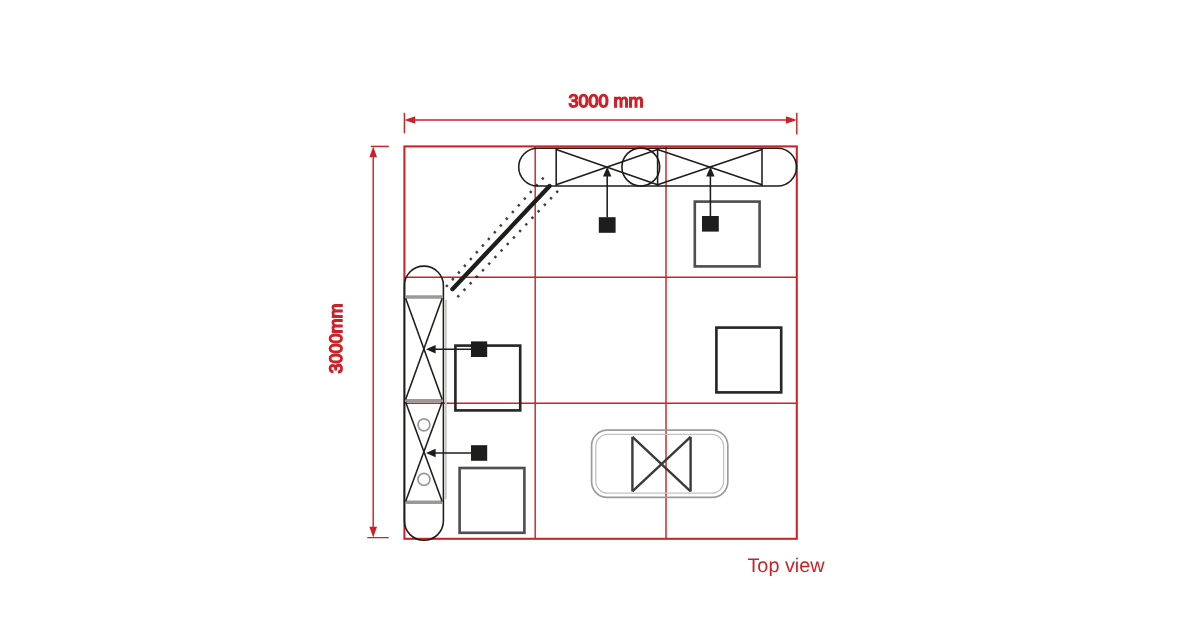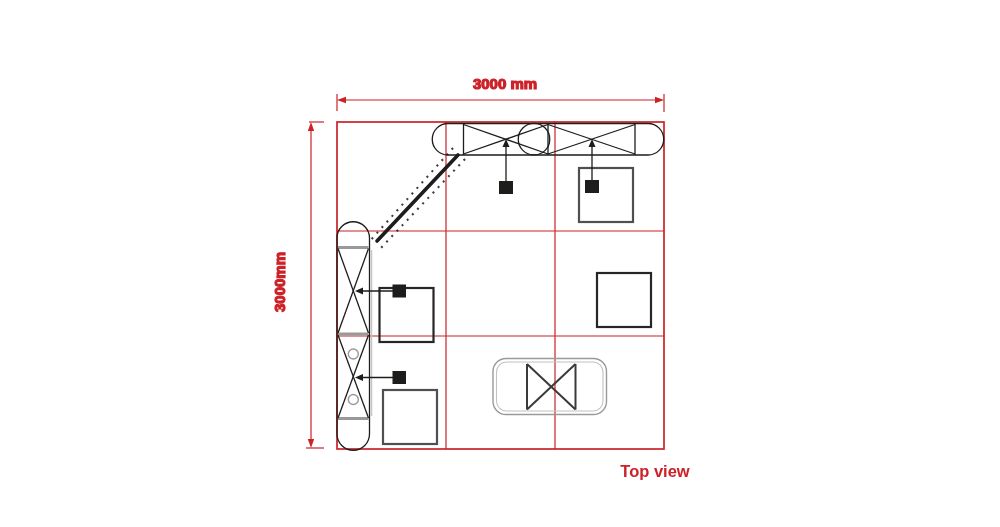--- a/index.html
+++ b/index.html
@@ -1,16 +1,16 @@
 <!DOCTYPE html>
 <html style="--accent-red: #cc2127; --line-black: #1d1d1b; --bar-gray: #999999; --square-dark: #262626; --square-gray: #4f4f4f; --table-outer: #9a9a9a; --table-inner: #c2c2c2; --frame-dark: #3a3a3a; --shadow-gray: #c6c6c6;"><head>
 <meta charset="utf-8">
 <style>
   html,body{margin:0;padding:0;background:#ffffff;}
-  .stage{position:relative;width:1000px;height:527px;background:#fff;overflow:hidden;font-weight:bold;}
+  .stage{position:relative;width:1000px;height:527px;background:#fff;overflow:hidden;}
   svg{display:block;}
   
   .red{stroke:var(--accent-red);stroke-width:1.2;fill:none;}
   .red-outline{stroke:var(--accent-red);stroke-width:1.7;fill:none;}
   .redfill{fill:var(--accent-red);stroke:none;}
   
   .blk{stroke:var(--line-black);stroke-width:1.3;fill:none;}
   .blkfill{fill:var(--line-black);stroke:none;}
   .main-diag{stroke:var(--line-black);stroke-width:3.6;stroke-linecap:round;fill:none;}
   .hatch{stroke:var(--line-black);stroke-width:2.1;stroke-dasharray:2 5.5;opacity:.85;fill:none;}

